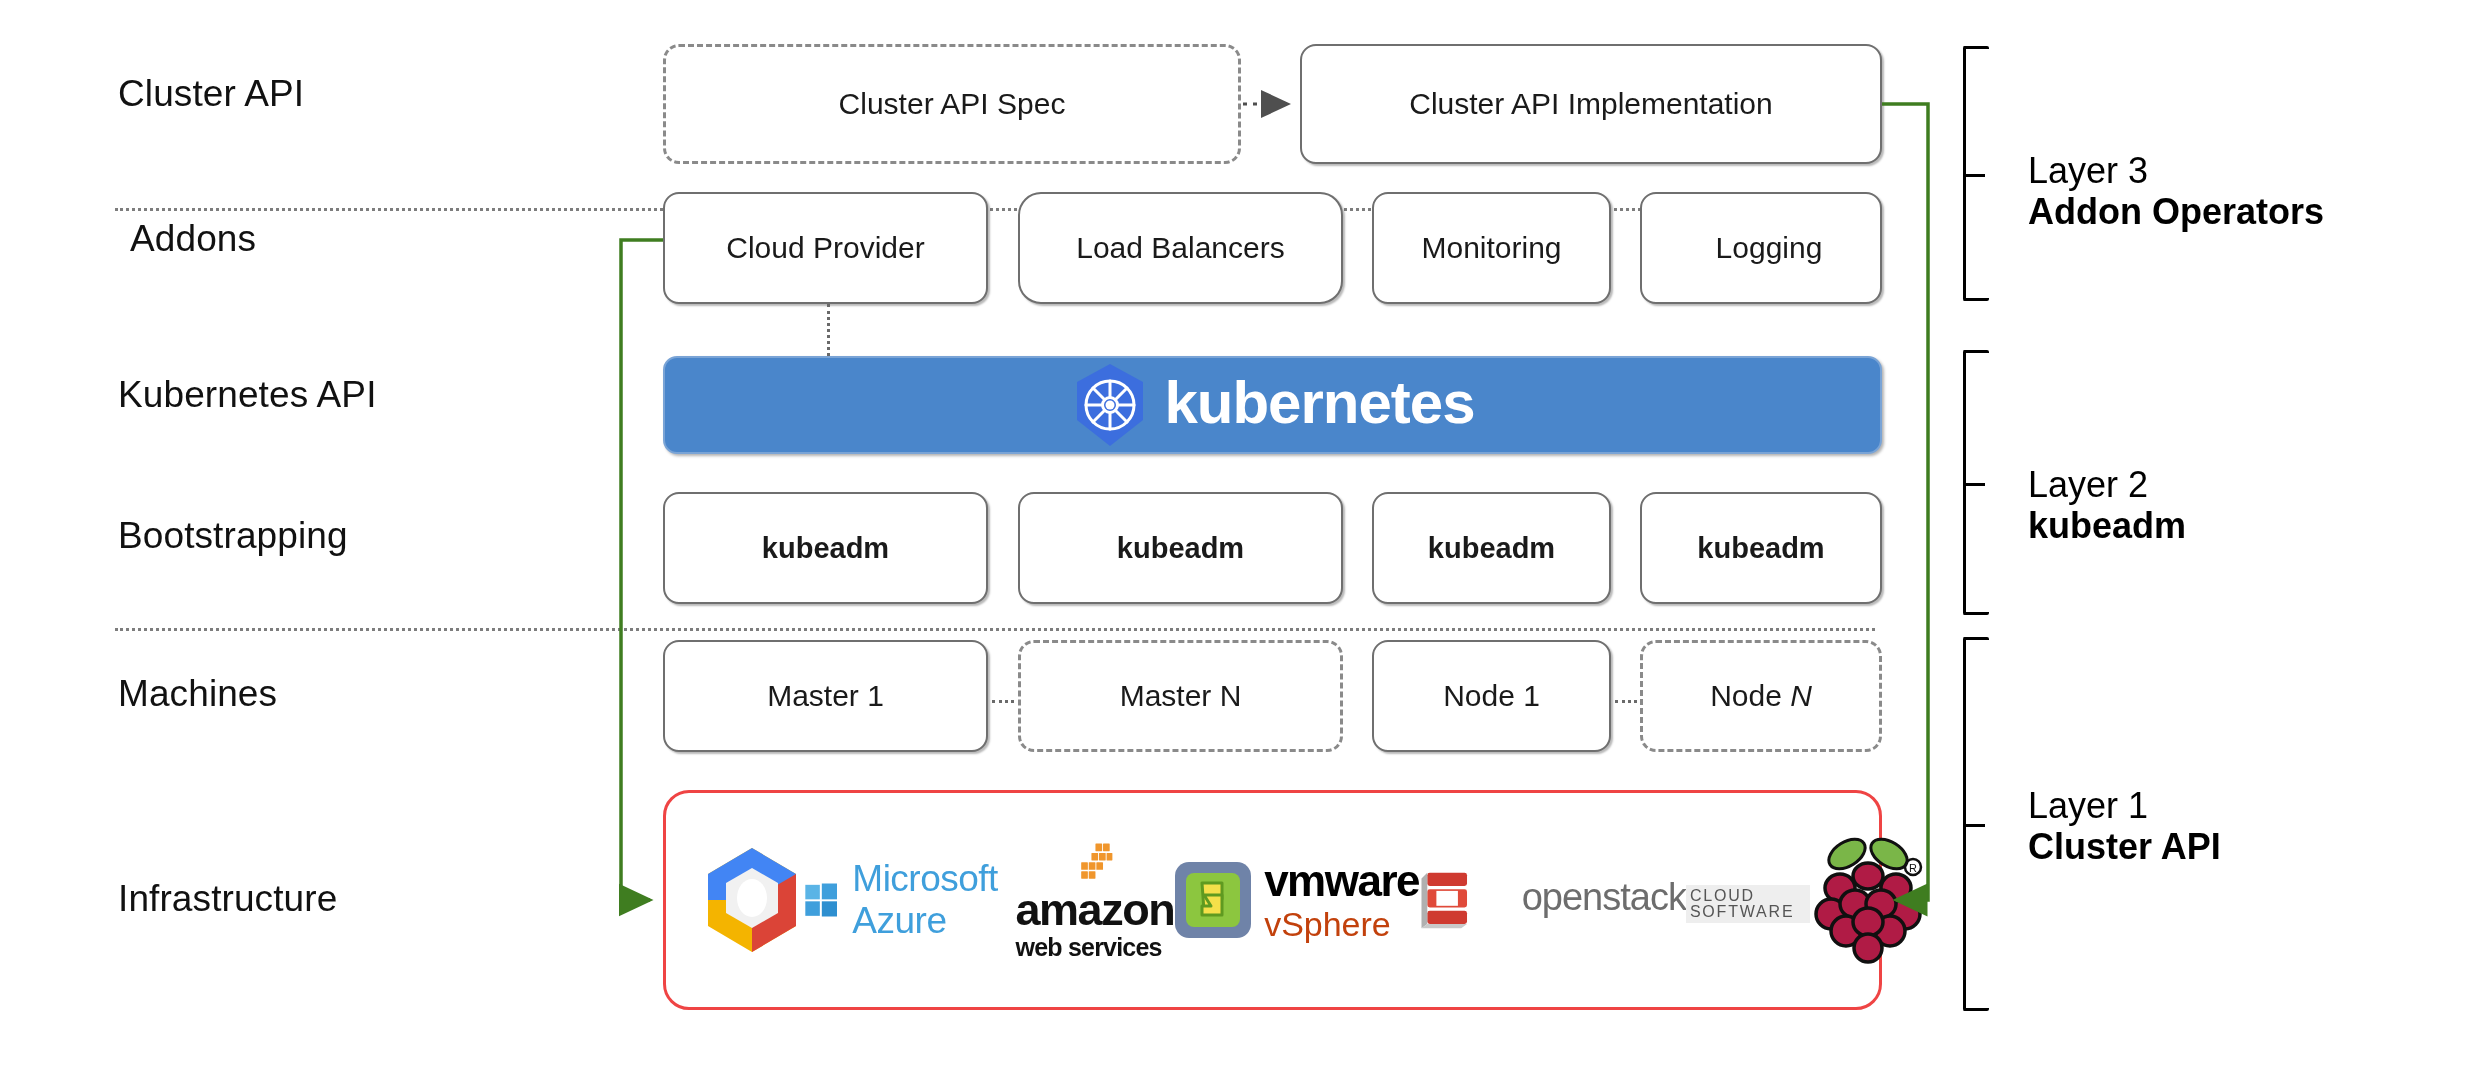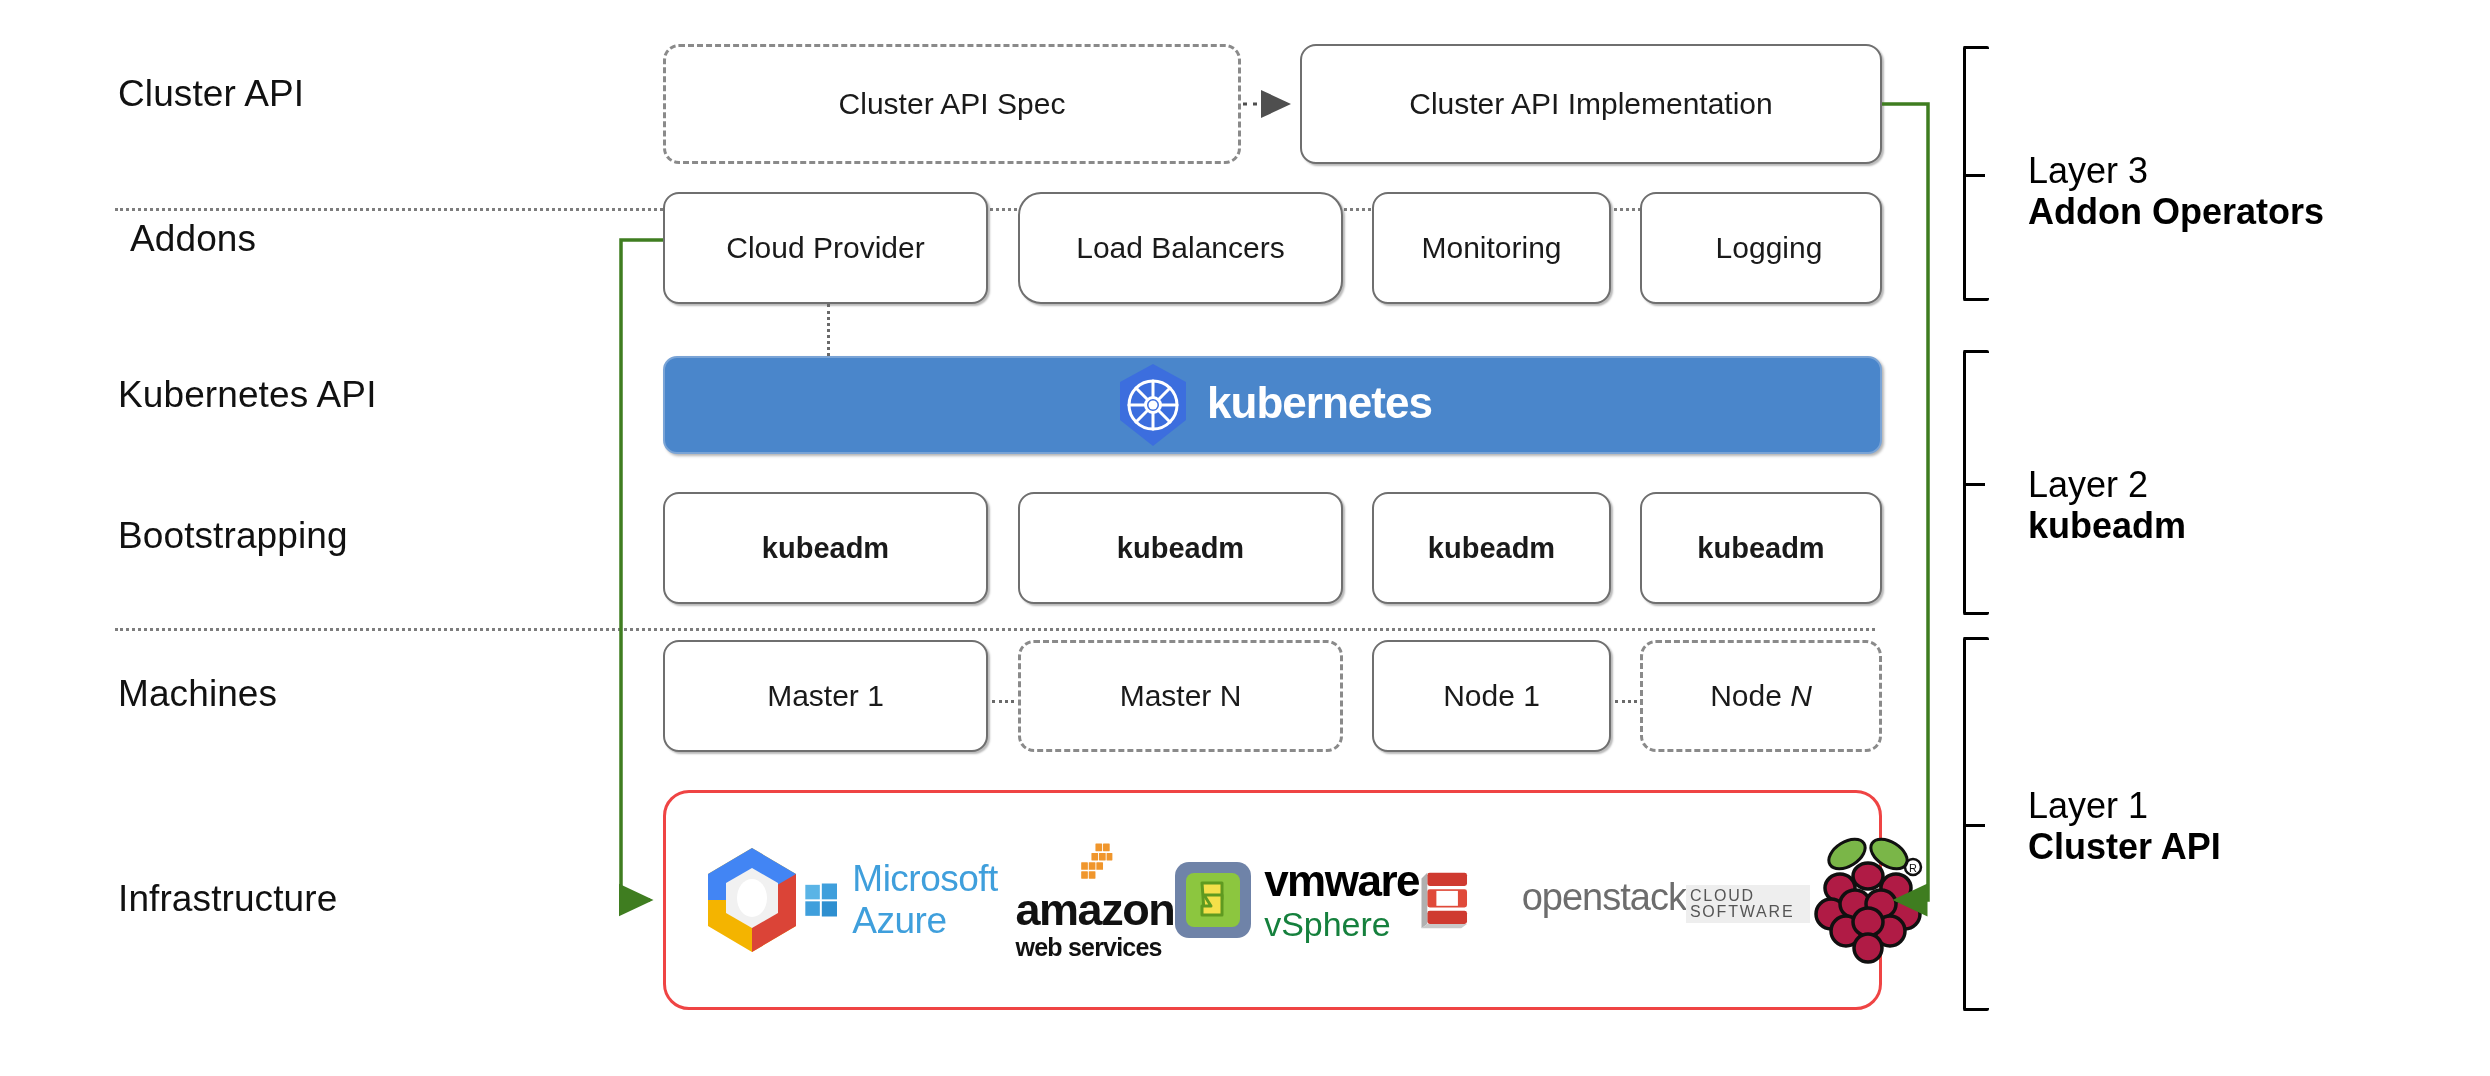--- a/index.html
+++ b/index.html
@@ -59,21 +59,21 @@
     background: #4a86cb;
     border: 2px solid #7aa4d6;
     box-shadow: 2px 2px 3px rgba(0,0,0,0.3);
     display: flex;
     align-items: center;
     justify-content: center;
     gap: 14px;
   }
   .k8s-wordmark {
     color: #ffffff;
-    font-size: 44px;
+    font-size: 60px;
     font-weight: bold;
     letter-spacing: -1px;
     line-height: 1;
     position: relative;
     top: -2px;
   }
 
   
   .infra-box {
     position: absolute;
@@ -280,21 +280,21 @@
 
     <div class="logo-cell" style="gap:12px;">
       <svg width="78" height="78" viewBox="0 0 78 78" aria-hidden="true">
         <rect x="1" y="1" width="76" height="76" rx="14" fill="#6f83a8"></rect>
         <rect x="12" y="12" width="54" height="54" rx="8" fill="#8cc63f"></rect>
         <path d="M28 22 h20 v16 h-9 v12 h-9 z" fill="#f5e04a" stroke="#5f9a20" stroke-width="3" stroke-linejoin="round"></path>
         <path d="M30 34 h18 v20 h-20 v-9 h9 z" fill="#f5e04a" stroke="#5f9a20" stroke-width="3" stroke-linejoin="round"></path>
       </svg>
       <span style="display:flex;flex-direction:column;line-height:1;">
         <span style="font-size:44px; font-weight:bold; letter-spacing:-1.5px; color:#000000;">vmware</span>
-        <span style="font-size:34px; color:#15803d; margin-top:4px;">vSphere</span>
+        <span style="font-size:34px; color:#c2410c; margin-top:4px;">vSphere</span>
       </span>
     </div>
 
     <div class="logo-cell" style="gap:10px;">
       <svg width="66" height="78" viewBox="0 0 66 78" aria-hidden="true">
         <rect x="10" y="6" width="48" height="16" rx="3" fill="#cf3a30"></rect>
         <rect x="10" y="26" width="48" height="22" rx="3" fill="#e04a3a"></rect>
         <rect x="10" y="52" width="48" height="16" rx="3" fill="#cf3a30"></rect>
         <rect x="21" y="28" width="26" height="18" fill="#ffffff"></rect>
         <polygon points="10,6 3,13 3,73 10,68" fill="#b0b0b0"></polygon>

